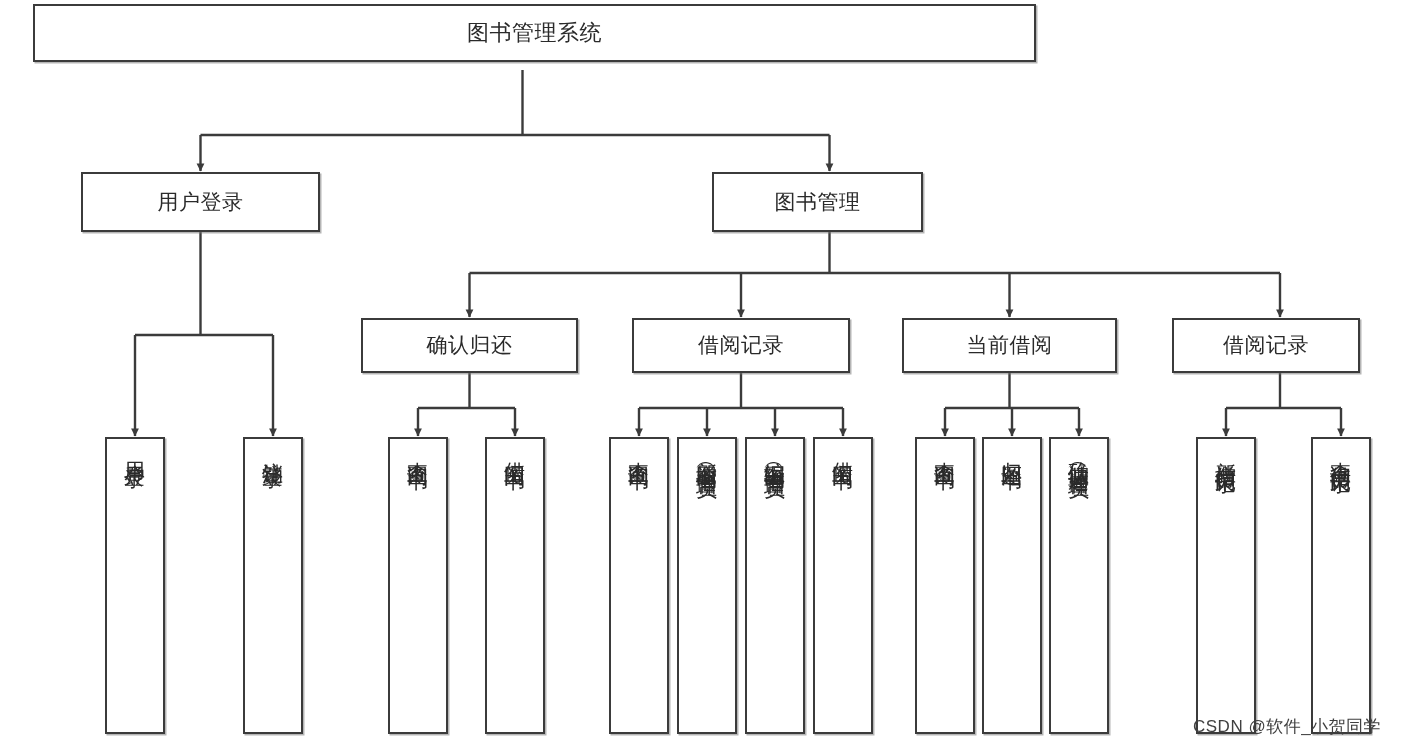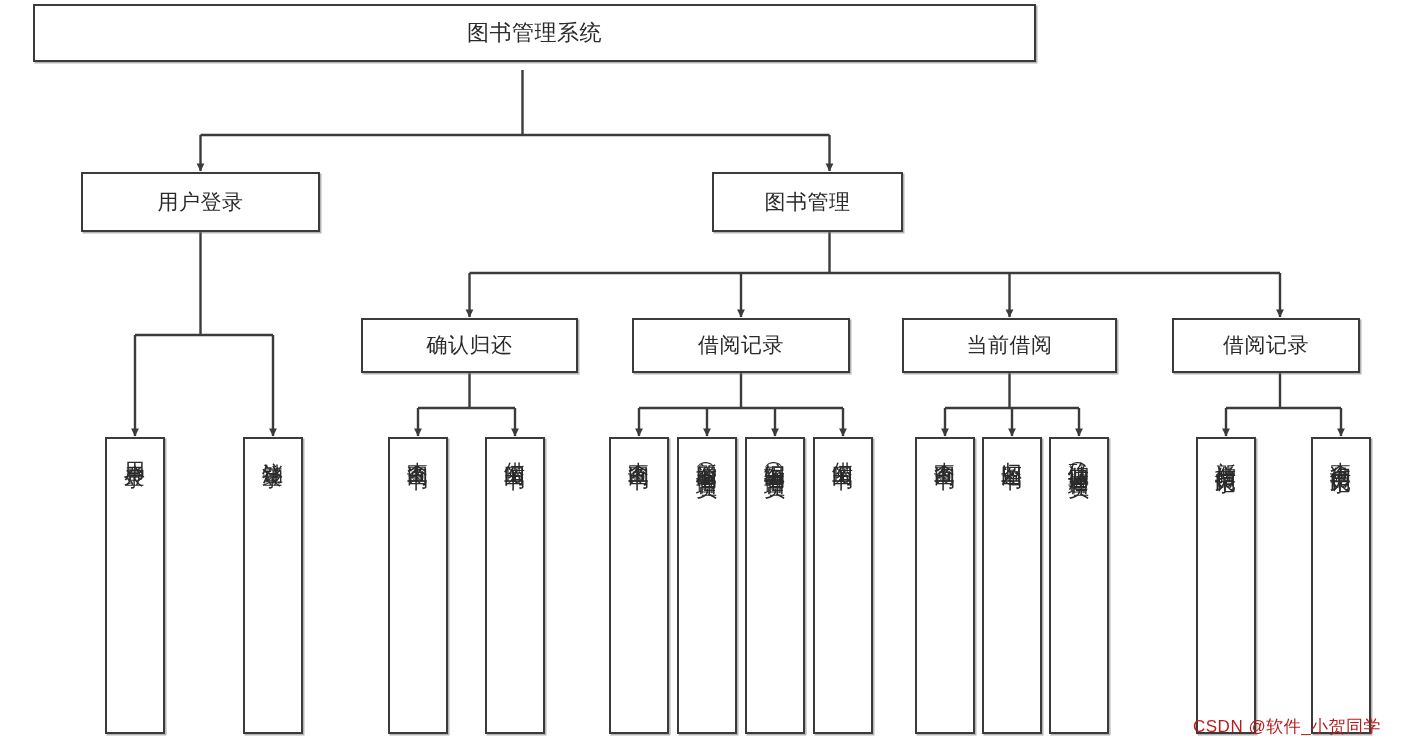--- a/index.html
+++ b/index.html
@@ -114,21 +114,21 @@
         <path d="M1341,408 L1341,436" marker-end="url(#arrowhead)"></path>
       </g>
   </svg>
   <div id="nodes-layer">
       <div class="node horiz root" style="left: 21px; top: 4px; width: 1003px; height: 58px; margin-left: 12px;">
         <span class="label">图书管理系统</span>
       </div>
       <div class="node horiz" style="left: 81px; top: 172px; width: 239px; height: 60px;">
         <span class="label">用户登录</span>
       </div>
-      <div class="node horiz" style="left: 712px; top: 172px; width: 191px; height: 60px;">
+      <div class="node horiz" style="left: 712px; top: 172px; width: 211px; height: 60px;">
         <span class="label">图书管理</span>
       </div>
       <div class="node horiz" style="left: 361px; top: 318px; width: 217px; height: 55px;">
         <span class="label">确认归还</span>
       </div>
       <div class="node horiz" style="left: 632px; top: 318px; width: 218px; height: 55px;">
         <span class="label">借阅记录</span>
       </div>
       <div class="node horiz" style="left: 902px; top: 318px; width: 215px; height: 55px;">
         <span class="label">当前借阅</span>
@@ -169,14 +169,14 @@
       <div class="node vert" style="left: 1049px; top: 437px; width: 60px; height: 297px;">
         <span class="label">确认归还（管理员）</span>
       </div>
       <div class="node vert" style="left: 1196px; top: 437px; width: 60px; height: 297px;">
         <span class="label">新增借阅记录</span>
       </div>
       <div class="node vert" style="left: 1311px; top: 437px; width: 60px; height: 297px;">
         <span class="label">查询借阅记录</span>
       </div>
     </div>
-  <div class="watermark" style="left: 1193px; top: 715px; color: #b91c1c;">CSDN @软件_小贺同学</div>
+  <div class="watermark" style="left: 1193px; top: 715px; color: #404040;">CSDN @软件_小贺同学</div>
 </div>
 
 </body></html>

